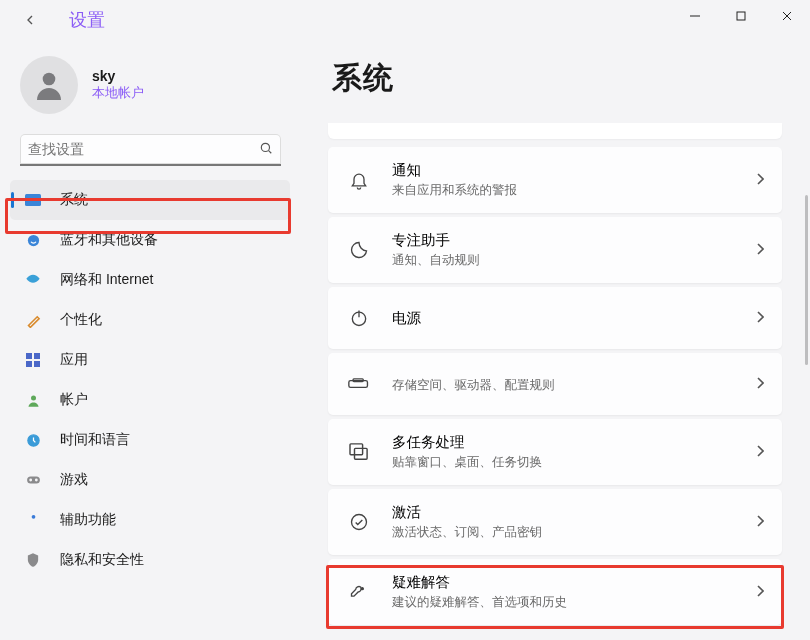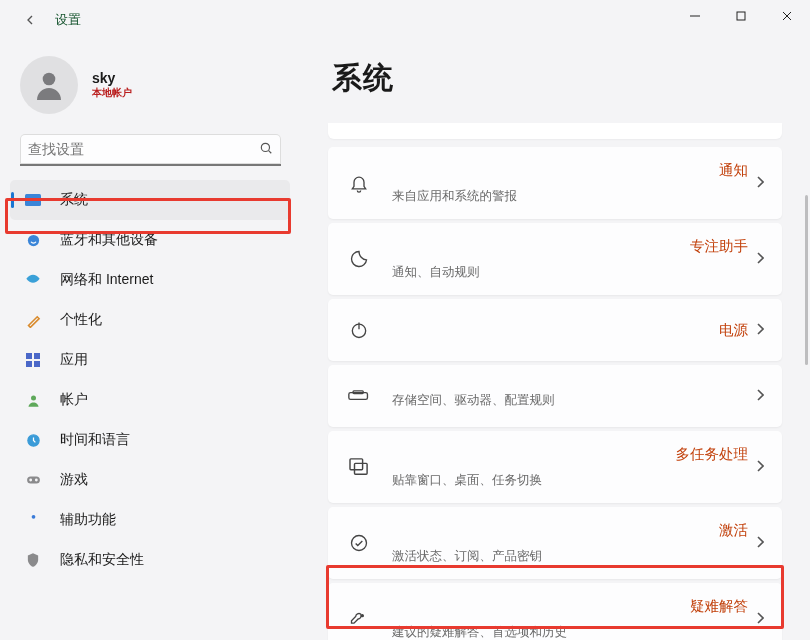--- a/index.html
+++ b/index.html
@@ -18,23 +18,23 @@
     align-items: center;
     padding-left: 12px;
   }
   .back-btn {
     width: 36px; height: 36px;
     display: flex; align-items: center; justify-content: center;
     color: #555;
     font-size: 16px;
   }
   .title-text {
-    font-size: 13px;
-    margin-left: 7px;
-    color: #14532d;
+    font-size: 18px;
+    margin-left: 21px;
+    color: #8b5cf6;
   }
   .win-controls {
     position: absolute;
     top: 0; right: 0;
     display: flex;
   }
   .win-btn {
     width: 46px; height: 32px;
     display: flex; align-items: center; justify-content: center;
     color: #222;
@@ -55,21 +55,21 @@
     padding: 2px 6px 16px 10px;
   }
   .avatar {
     width: 58px; height: 58px;
     border-radius: 50%;
     background: #e0e0e2;
     display: flex; align-items: center; justify-content: center;
   }
   .avatar svg { width: 36px; height: 36px; fill: #7b7b7e; }
   .profile-name { font-size: 14px; font-weight: 600; }
-  .profile-sub { font-size: 10px; color: #b91c1c; font-weight: bold; }
+  .profile-sub { font-size: 13px; color: #8b5cf6; }
   .search-wrap {
     position: relative;
     margin: 4px 10px 14px 10px;
     width: 261px;
   }
   .search-input {
     width: 100%;
     height: 32px;
     border: none;
     border-bottom: 2px solid #777;
@@ -151,22 +151,22 @@
     cursor: pointer;
     position: relative;
   }
   .card-icon {
     width: 34px; height: 34px;
     display: flex; align-items: center; justify-content: center;
     color: #444;
     margin-right: 16px;
   }
   .card-text { flex: 1; }
-  .card-title { font-size: 14.5px; color: #c2410c; text-align: right; }
-  .card-sub { font-size: 12.5px; color: #6a6a6a; margin-top: 8px; }
+  .card-title { font-size: 14.5px; color: #000000; }
+  .card-sub { font-size: 12.5px; color: #6a6a6a; margin-top: 2px; }
   .chevron { color: #555; font-size: 13px; margin-left: 8px; }
   .scrollbar-fake {
     position: absolute;
     right: 2px;
     top: 155px;
     width: 3px;
     height: 170px;
     background: #bdbdbf;
     border-radius: 2px;
   }

